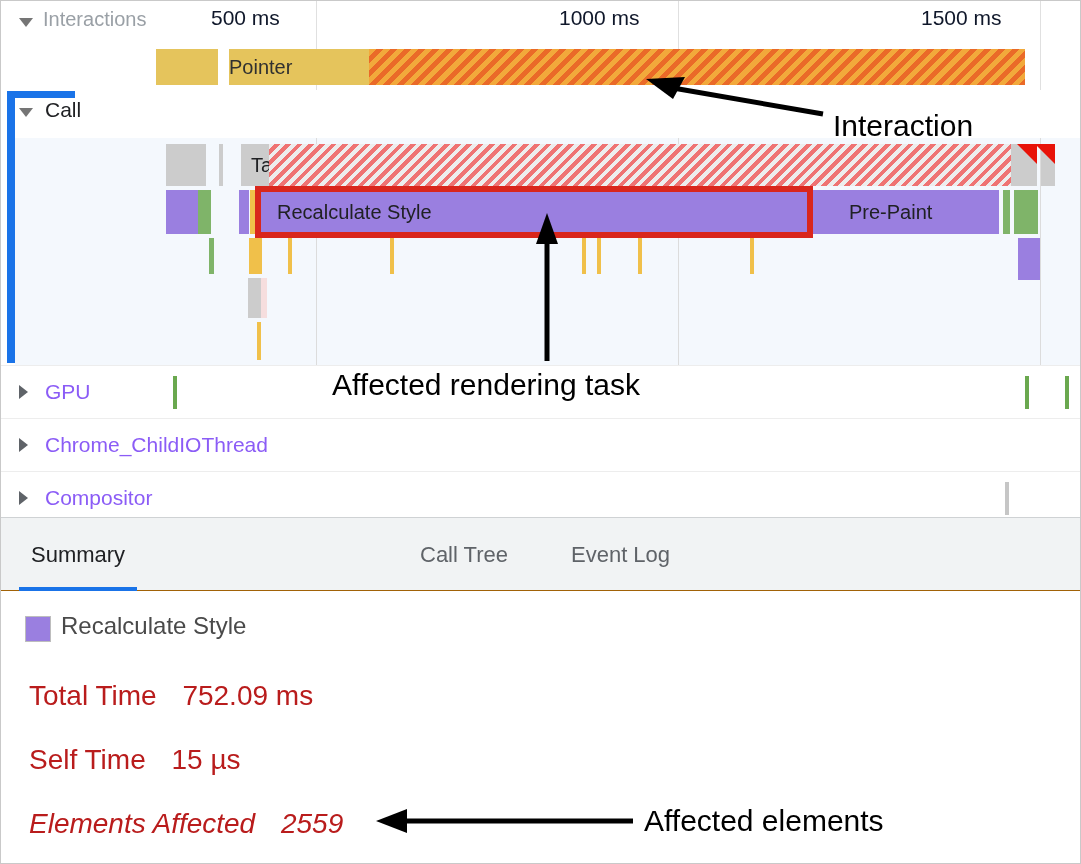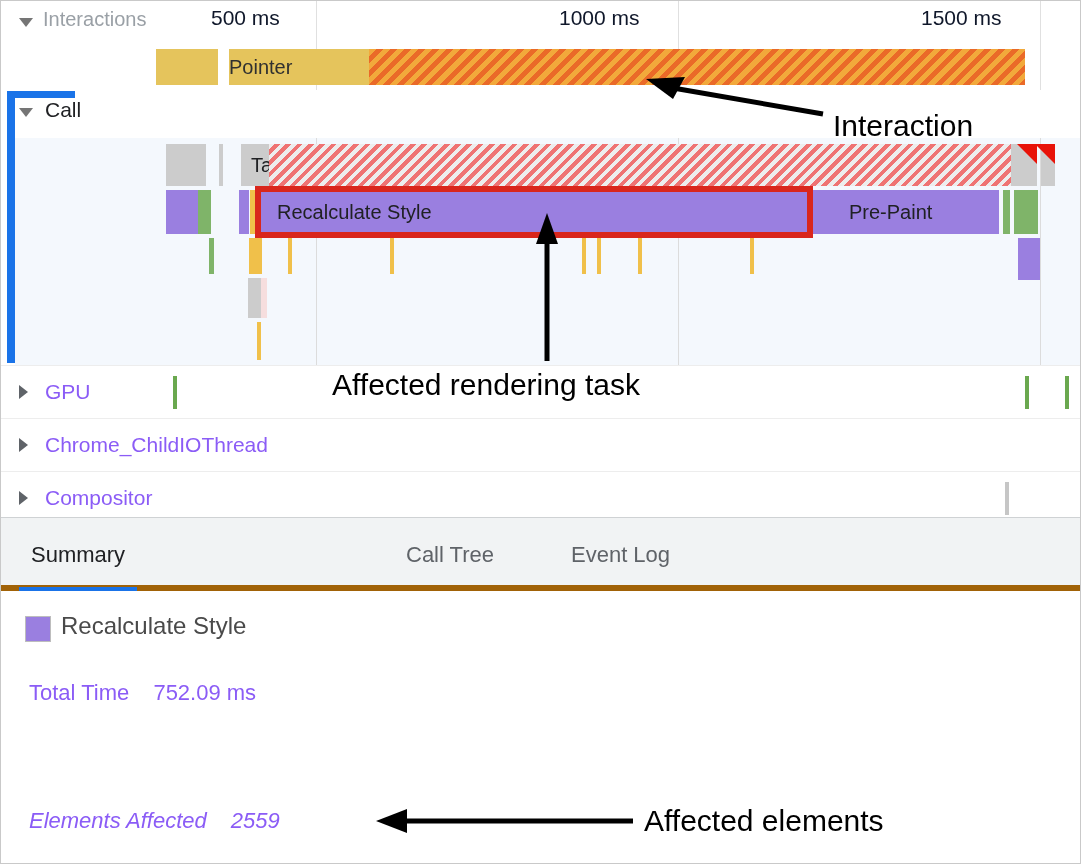--- a/index.html
+++ b/index.html
@@ -143,21 +143,21 @@
   }
   .mini{
     position:absolute;top:10px;width:4px;height:33px;
   }
 
   
   #tabbar{
     position:absolute;left:0;top:516px;width:1079px;height:74px;
     background:#f1f3f4;
     border-top:1px solid #cfd2d4;
-    border-bottom:6px solid #a16207;
+    border-bottom:1px solid #a16207;
     box-sizing:border-box;
   }
   .tab{
     position:absolute;top:0;height:73px;
     display:flex;align-items:center;justify-content:center;
     font-size:22px;color:#5f6368;
     padding:0 20px;
     box-sizing:border-box;
     cursor:pointer;
   }
@@ -173,21 +173,21 @@
     background:#fff;
   }
   #sum-swatch{
     position:absolute;left:24px;top:615px;width:26px;height:26px;
     background:#9a7fe0;border:1px solid #bdbdbd;box-sizing:border-box;
   }
   #sum-title{
     position:absolute;left:60px;top:611px;
     font-size:24px;color:#4a4a4a;
   }
-  .srow{position:absolute;font-size:22px;color:#8b5cf6;white-space:nowrap;}
+  .srow{position:absolute;font-size:28px;color:#b91c1c;white-space:nowrap;}
   .srow .k{}
   .srow .v{margin-left:18px;}
 
   
   .anno{
     position:absolute;
     font-size:30px;color:#000;white-space:nowrap;
   }
   svg.overlay{
     position:absolute;left:0;top:0;width:1081px;height:864px;
@@ -296,35 +296,39 @@
       <div class="tri-right"></div>
       <div class="ctl">Compositor</div>
       <div class="mini" style="left:1004px;background:#c6c6c6;"></div>
     </div>
   </div>
 
   <div id="tabbar">
     <div class="tab active" style="left:10px;">
       <span>Summary</span>
     </div>
-    <div class="tab" style="left:385px;text-align:center;">
+    <div class="tab" style="left:399px;text-align:center;">
       <span>Call Tree</span>
     </div>
     <div class="tab" style="left:550px;">
       <span>Event Log</span>
     </div>
   </div>
 
   <div id="summary"></div>
   <div id="sum-swatch"></div>
   <div id="sum-title">Recalculate Style</div>
 
   <div class="srow" style="left:28px;top:679px;">
     <span class="k">Total Time</span>
     <span class="v">752.09 ms</span>
+  </div>
+  <div class="srow" style="left:28px;top:743px;">
+    <span class="k">Self Time</span>
+    <span class="v">15 µs</span>
   </div>
   <div class="srow" style="left:28px;top:807px;font-style:italic;">
     <span class="k">Elements Affected</span>
     <span class="v">2559</span>
   </div>
 
   <div class="anno" style="left:832px;top:108px;">Interaction</div>
   <div class="anno" style="left:331px;top:367px;">Affected rendering task</div>
   <div class="anno" style="left:643px;top:803px;">Affected elements</div>
 

